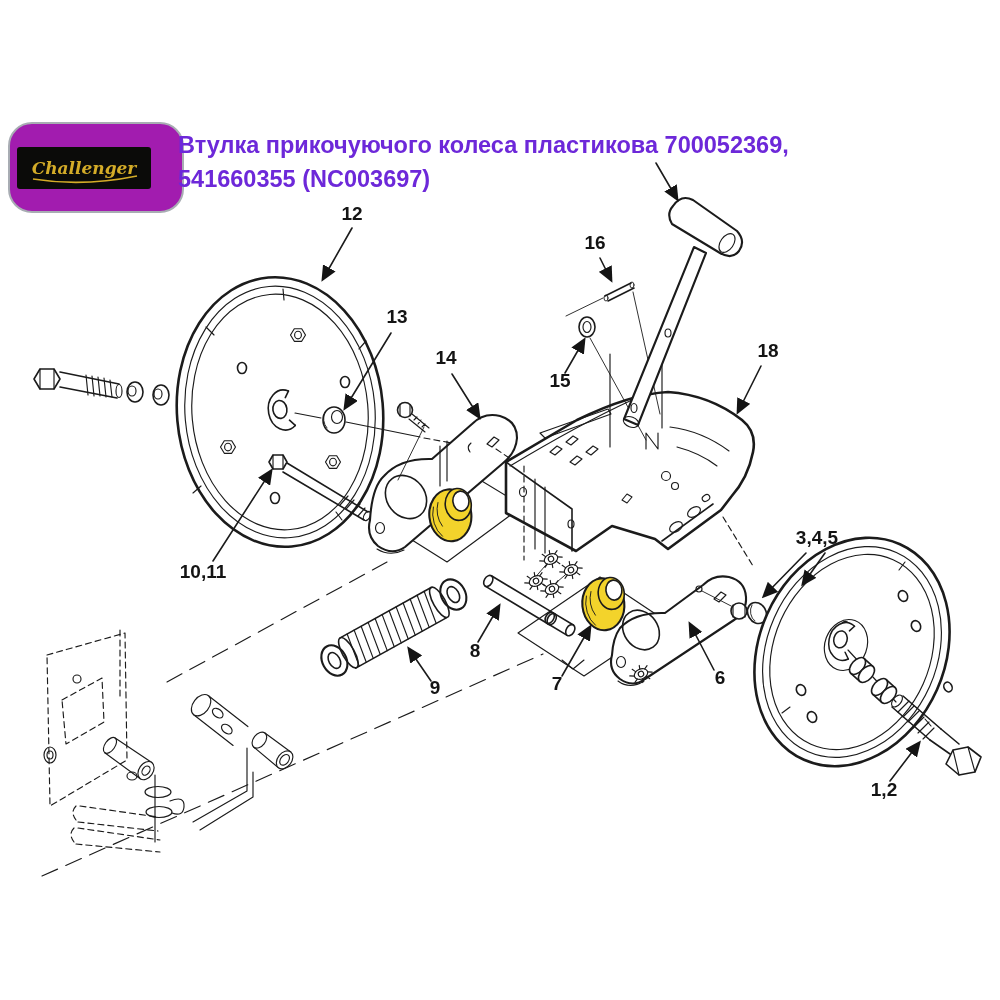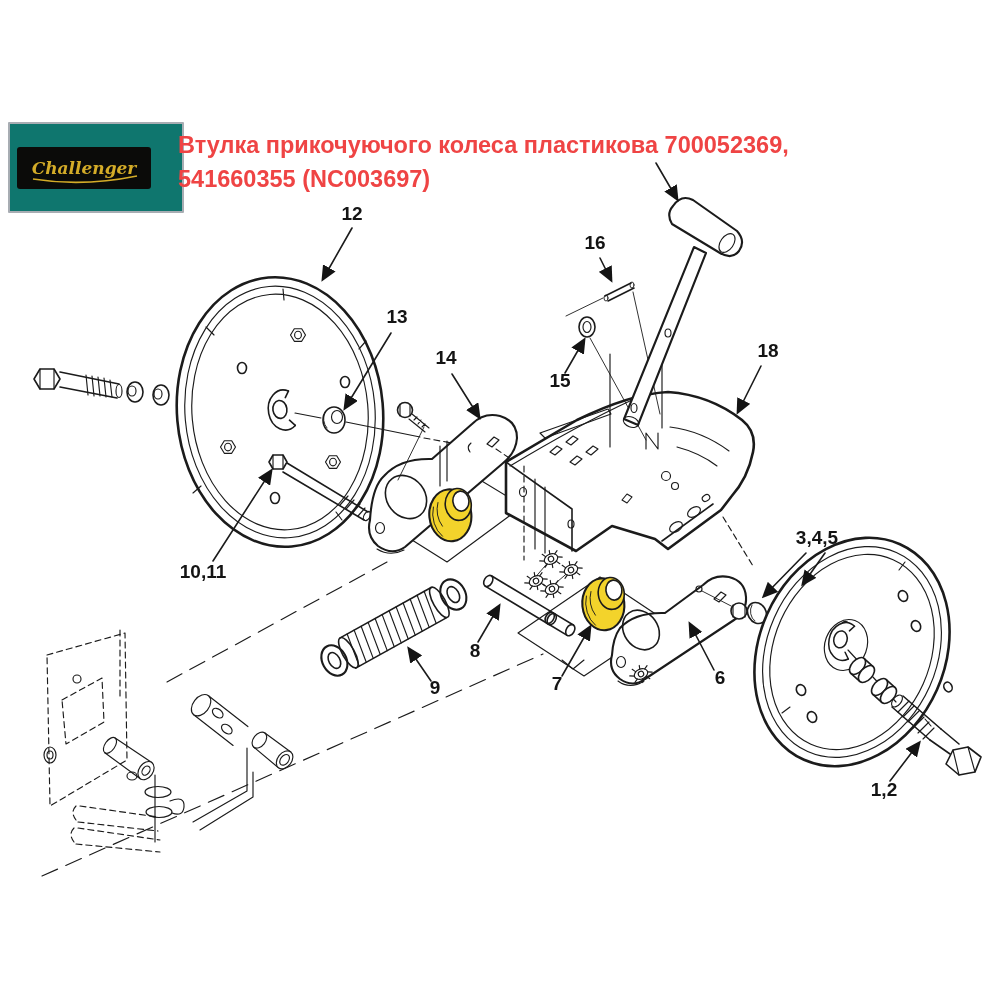--- a/index.html
+++ b/index.html
@@ -1,22 +1,22 @@
 <!DOCTYPE html>
 <html><head>
 <meta charset="utf-8">
 <style>
   html,body{margin:0;padding:0;background:#e8e8e8;}
   .stage{position:relative;width:1000px;height:1000px;background:#ffffff;overflow:hidden;
          font-family:"Liberation Sans", sans-serif;}
-  .logo-box{position:absolute;left:8px;top:122px;width:176px;height:91px;background:#0f766e;
-            border:2px solid #a8adb3;border-radius:1px;box-sizing:border-box;}
+  .logo-box{position:absolute;left:8px;top:122px;width:176px;height:91px;background:#a21caf;
+            border:2px solid #a8adb3;border-radius:24px;box-sizing:border-box;}
   .logo-inner{position:absolute;left:7px;top:23px;width:134px;height:42px;border-radius:3px;}
   .title{position:absolute;left:178px;top:128px;width:720px;font-size:23.5px;line-height:34px;
-         font-weight:bold;color:#ef4444;}
+         font-weight:bold;color:#6d28d9;}
   .lbl{font-family:"Liberation Sans", sans-serif;font-size:19px;font-weight:bold;fill:#141414;stroke:none;}
   svg .w05{stroke-width:0.9}
   svg .w1{stroke-width:1.15}
   svg .w15{stroke-width:1.6}
   svg .w2{stroke-width:2.1}
   svg .w25{stroke-width:2.6}
   .dash{stroke-dasharray:6 4;}
   .dashL{stroke-dasharray:17 9;}
 </style>
 </head>

